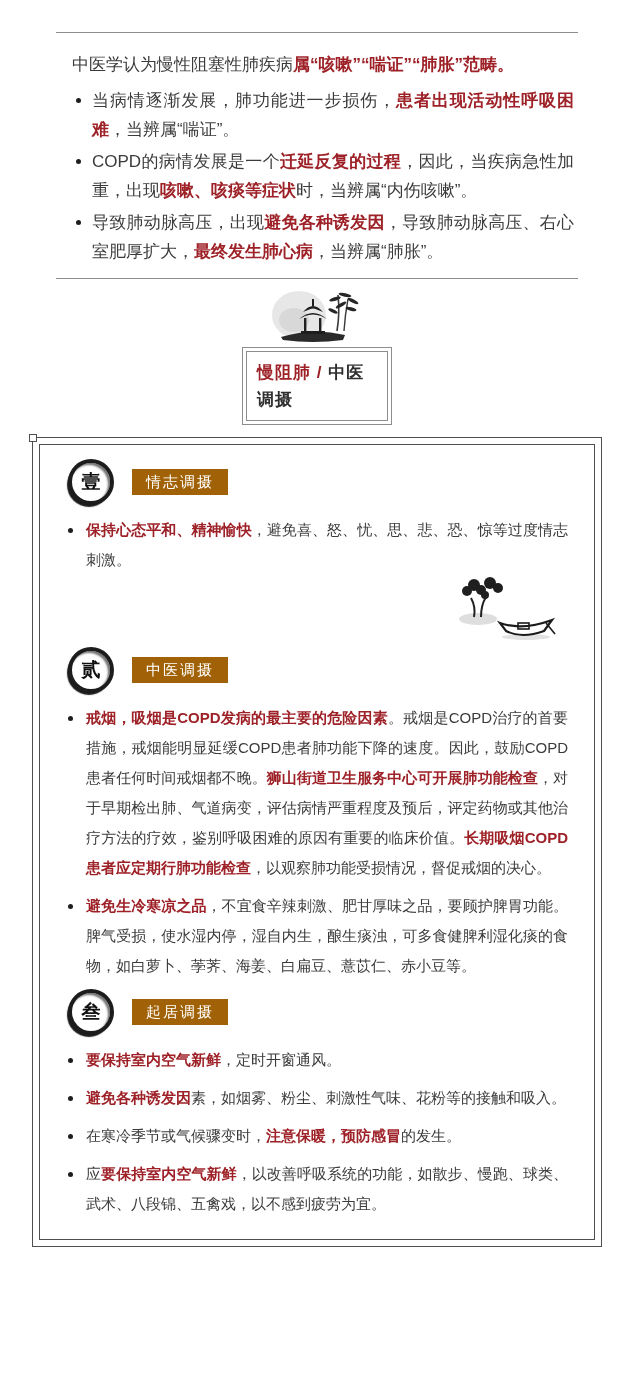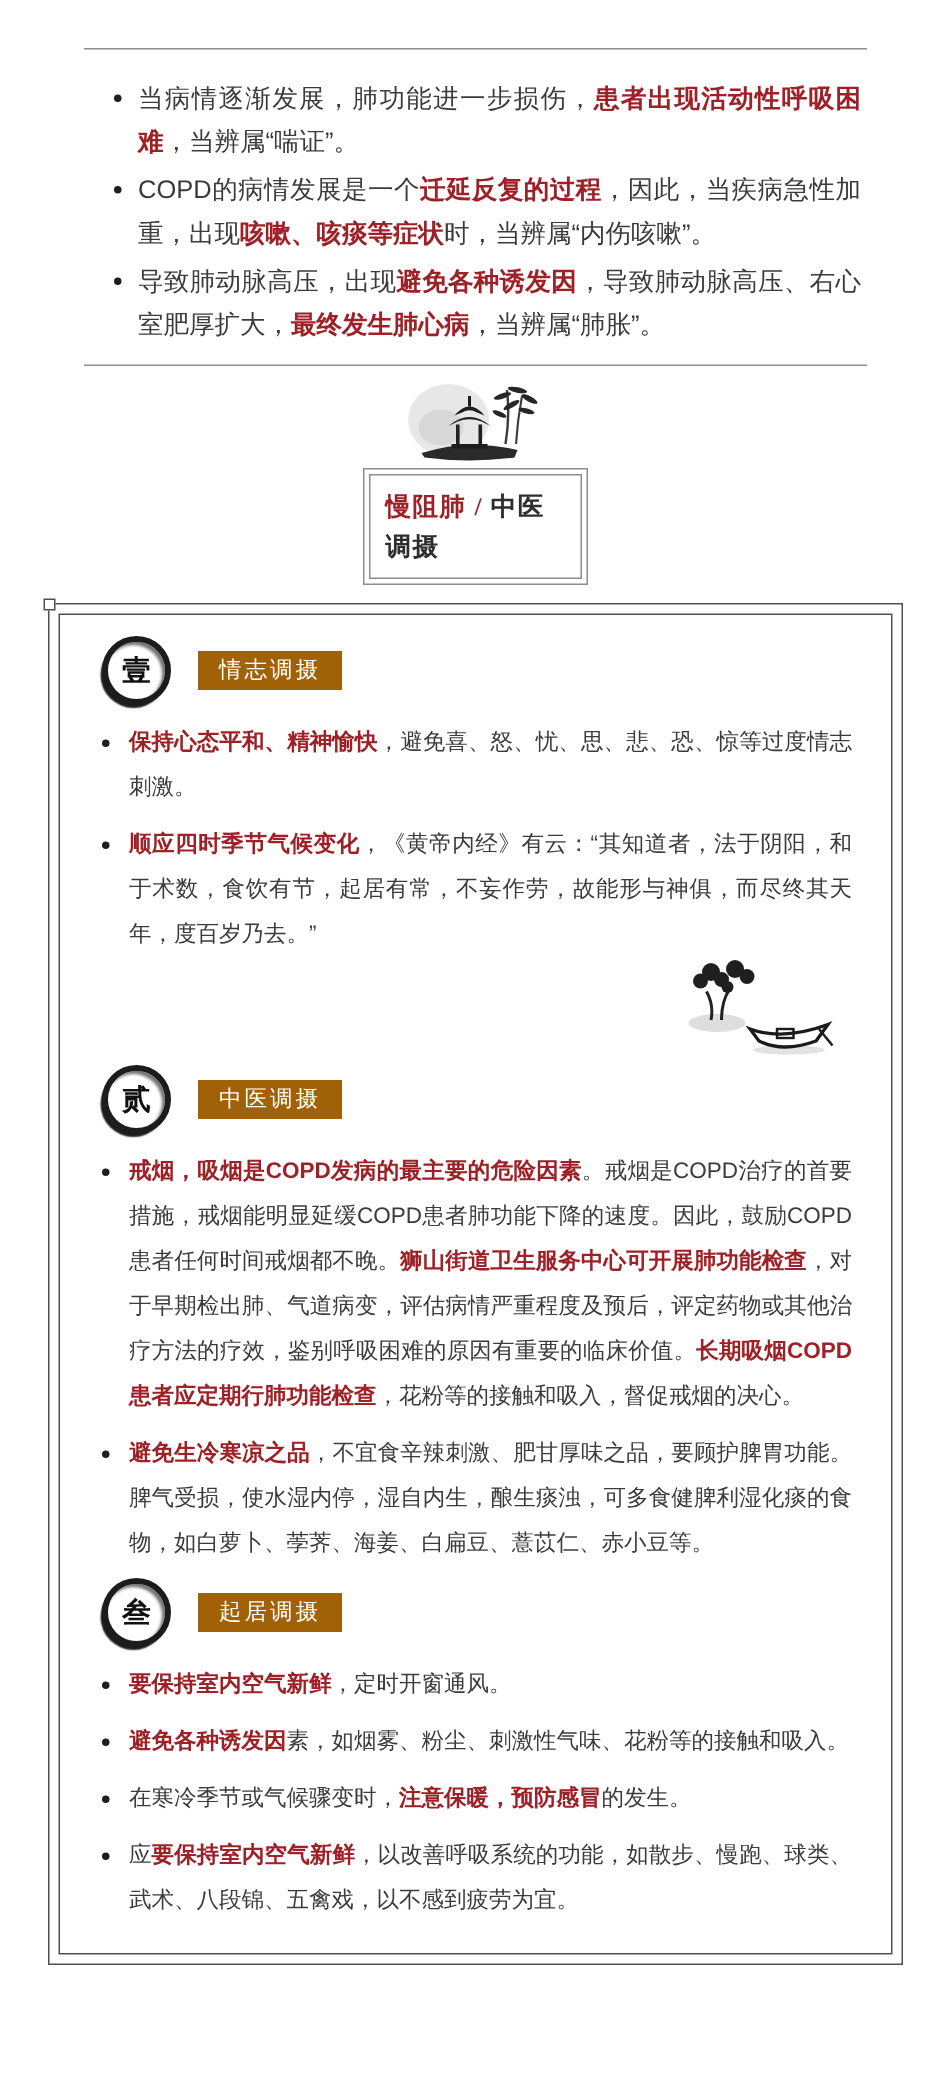--- a/index.html
+++ b/index.html
@@ -23,21 +23,21 @@
   .intro ul{list-style:none;margin:0;padding:0;}
   .intro li{position:relative;padding-left:20px;line-height:29px;margin:0 0 3px;text-align:justify;}
   .intro li::before{content:'';position:absolute;left:4px;top:12px;width:5px;height:5px;border-radius:50%;background:#1e1e1e;}
 
   .rd{color:var(--red,#9d2127);font-weight:bold;}
 
   
   .art-center{text-align:center;margin-top:8px;height:58px;line-height:0;}
 
   
-  .titlebox{width:150px;margin:2px auto 12px;border:1px solid #8d8d8d;padding:3px;box-sizing:border-box;font-family:Liberation Serif, serif;}
+  .titlebox{width:150px;margin:2px auto 12px;border:1px solid #8d8d8d;padding:3px;box-sizing:border-box;}
   .tb-inner{border:1px solid #8d8d8d;padding:7px 10px;font-size:17px;font-weight:bold;line-height:27px;color:#2e2e2e;letter-spacing:1px;text-align:left;}
 
   
   .bigbox{position:relative;margin:0 auto;width:568px;border:1px solid #4f4f4f;background:#fff;}
   .bb-inner{margin:6px;border:1px solid #4f4f4f;padding:8px 26px 12px 28px;}
   .sq{position:absolute;width:6px;height:6px;background:#fff;border:1px solid #4f4f4f;}
   .sq.tl{left:-4px;top:-4px;}
 
   
   .sec-head{display:flex;align-items:center;gap:18px;margin:6px 0 10px;}
@@ -58,20 +58,21 @@
   .boat-art{text-align:right;padding-right:10px;margin:-10px 0 2px;line-height:0;}
 </style>
 </head>
 <body>
 
 <div class="page">
 
   <div class="rule top"></div>
 
   <div class="intro">
+    <p class="lead"><span>中医学认为慢性阻塞性肺疾病</span><span class="rd">属“咳嗽”“喘证”“肺胀”范畴。</span></p>
     <ul>
       <li><span>当病情逐渐发展，肺功能进一步损伤，</span><span class="rd">患者出现活动性呼吸困难</span><span>，当辨属“喘证”。</span></li>
       <li><span>COPD的病情发展是一个</span><span class="rd">迁延反复的过程</span><span>，因此，当疾病急性加重，出现</span><span class="rd">咳嗽、咳痰等症状</span><span>时，当辨属“内伤咳嗽”。</span></li>
       <li><span>导致肺动脉高压，出现</span><span class="rd">避免各种诱发因</span><span>，导致肺动脉高压、右心室肥厚扩大，</span><span class="rd">最终发生肺心病</span><span>，当辨属“肺胀”。</span></li>
     </ul>
   </div>
 
   <div class="rule mid"></div>
 
   <div class="art-center">
@@ -109,21 +110,20 @@
 
       <div class="sec">
         <div class="sec-head">
           <div class="ring">
             <span>壹</span>
           </div>
           <div class="badge">情志调摄</div>
         </div>
         <ul>
           <li><span class="rd">保持心态平和、精神愉快</span><span>，避免喜、怒、忧、思、悲、恐、惊等过度情志刺激。</span></li>
-          <li><span class="rd">顺应四时季节气候变化</span><span>，《黄帝内经》有云：“其知道者，法于阴阳，和于术数，食饮有节，起居有常，不妄作劳，故能形与神俱，而尽终其天年，度百岁乃去。”</span></li>
         </ul>
         <div class="boat-art">
           <svg width="104" height="68" viewBox="0 0 104 68">
             <ellipse cx="24" cy="46" rx="19" ry="6" fill="#dedede"></ellipse>
             <path d="M20 44 Q22 34 17 25 M27 44 Q27 32 32 24" stroke="#222" stroke-width="2" fill="none"></path>
             <g fill="#1f1f1f">
               <circle cx="13" cy="18" r="5"></circle>
               <circle cx="20" cy="12" r="6"></circle>
               <circle cx="27" cy="17" r="5"></circle>
               <circle cx="36" cy="10" r="6"></circle>
@@ -139,21 +139,21 @@
       </div>
 
       <div class="sec">
         <div class="sec-head">
           <div class="ring">
             <span>贰</span>
           </div>
           <div class="badge">中医调摄</div>
         </div>
         <ul>
-          <li><span class="rd">戒烟，吸烟是COPD发病的最主要的危险因素</span><span>。戒烟是COPD治疗的首要措施，戒烟能明显延缓COPD患者肺功能下降的速度。因此，鼓励COPD患者任何时间戒烟都不晚。</span><span class="rd">狮山街道卫生服务中心可开展肺功能检查</span><span>，对于早期检出肺、气道病变，评估病情严重程度及预后，评定药物或其他治疗方法的疗效，鉴别呼吸困难的原因有重要的临床价值。</span><span class="rd">长期吸烟COPD患者应定期行肺功能检查</span><span>，花粉等的接触和吸入，督促戒烟的决心。</span></li>
+          <li><span class="rd">戒烟，吸烟是COPD发病的最主要的危险因素</span><span>。戒烟是COPD治疗的首要措施，戒烟能明显延缓COPD患者肺功能下降的速度。因此，鼓励COPD患者任何时间戒烟都不晚。</span><span class="rd">狮山街道卫生服务中心可开展肺功能检查</span><span>，对于早期检出肺、气道病变，评估病情严重程度及预后，评定药物或其他治疗方法的疗效，鉴别呼吸困难的原因有重要的临床价值。</span><span class="rd">长期吸烟COPD患者应定期行肺功能检查</span><span>，以观察肺功能受损情况，督促戒烟的决心。</span></li>
           <li><span class="rd">避免生冷寒凉之品</span><span>，不宜食辛辣刺激、肥甘厚味之品，要顾护脾胃功能。脾气受损，使水湿内停，湿自内生，酿生痰浊，可多食健脾利湿化痰的食物，如白萝卜、荸荠、海姜、白扁豆、薏苡仁、赤小豆等。</span></li>
         </ul>
       </div>
 
       <div class="sec">
         <div class="sec-head">
           <div class="ring">
             <span>叁</span>
           </div>
           <div class="badge">起居调摄</div>

